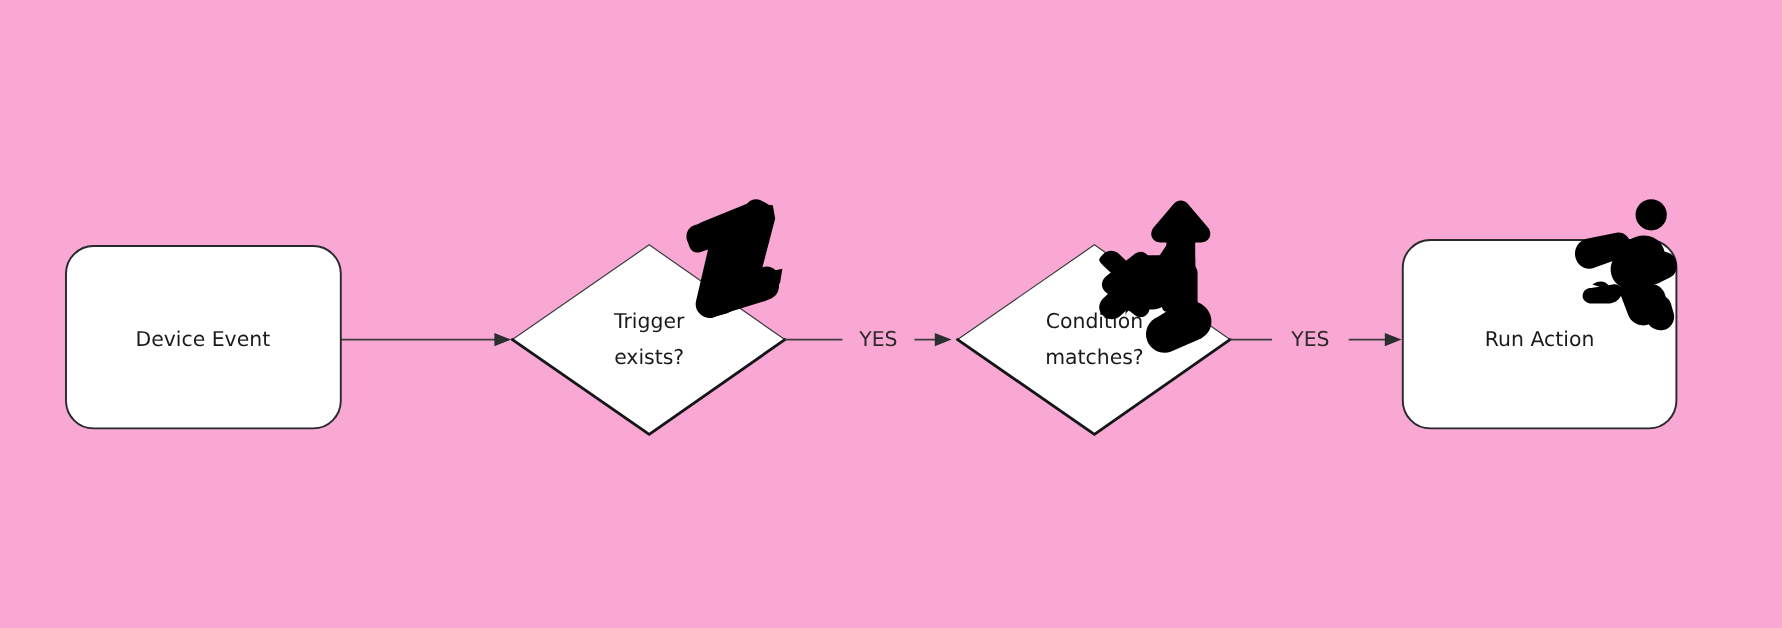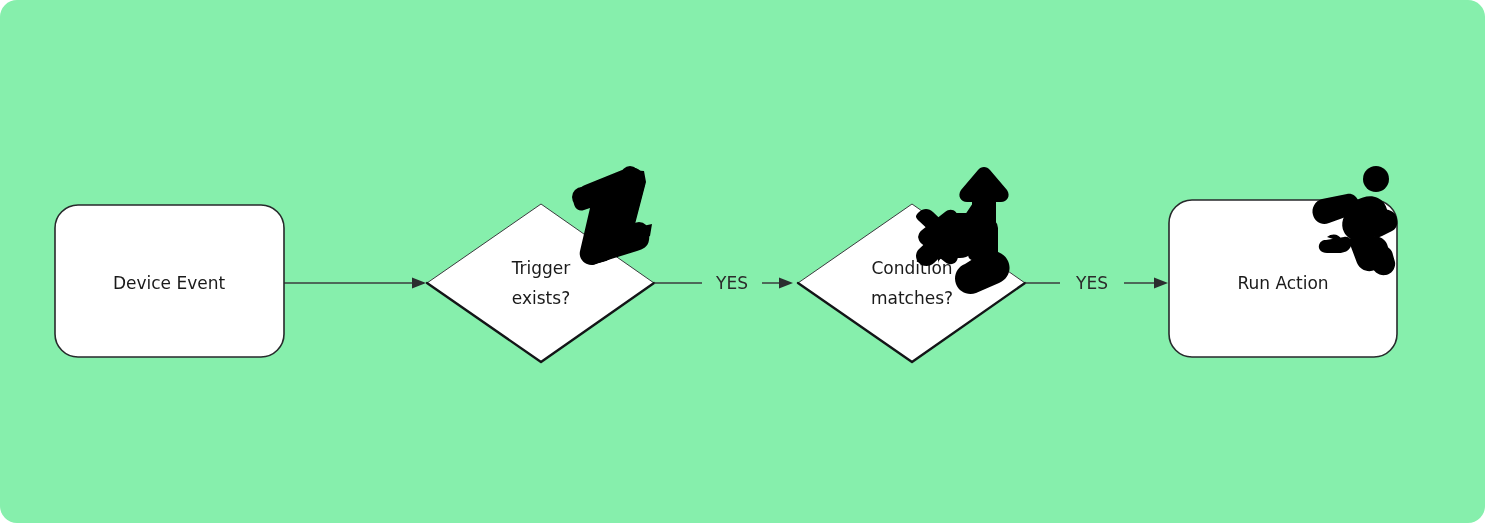--- a/index.html
+++ b/index.html
@@ -8,23 +8,22 @@
     padding: 0;
     background: #ffffff;
   }
   body {
     font-family: "DejaVu Sans", "Liberation Sans", sans-serif;
   }
   #canvas {
     position: relative;
     width: 1485px;
     height: 523px;
-    background: #86efac;
+    background: #f9a8d4;
     overflow: hidden;
-    border-radius: 17px;
   }
   #flow-svg {
     position: absolute;
     top: 0;
     left: 0;
     width: 1485px;
     height: 523px;
     display: block;
   }
   .node-label {

